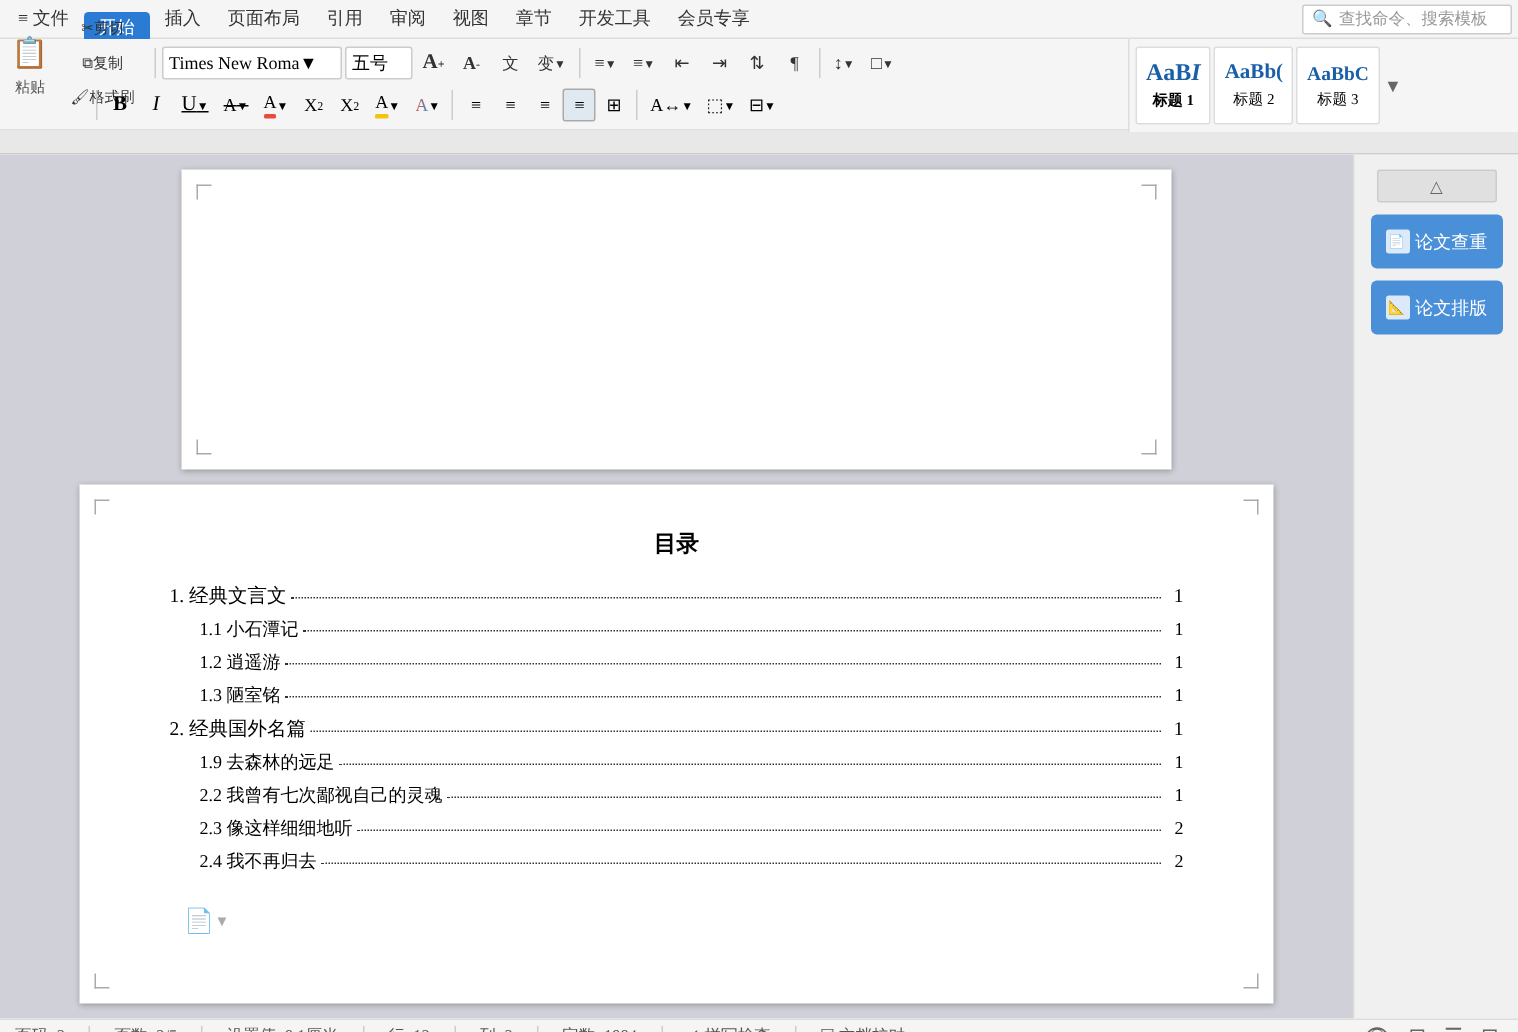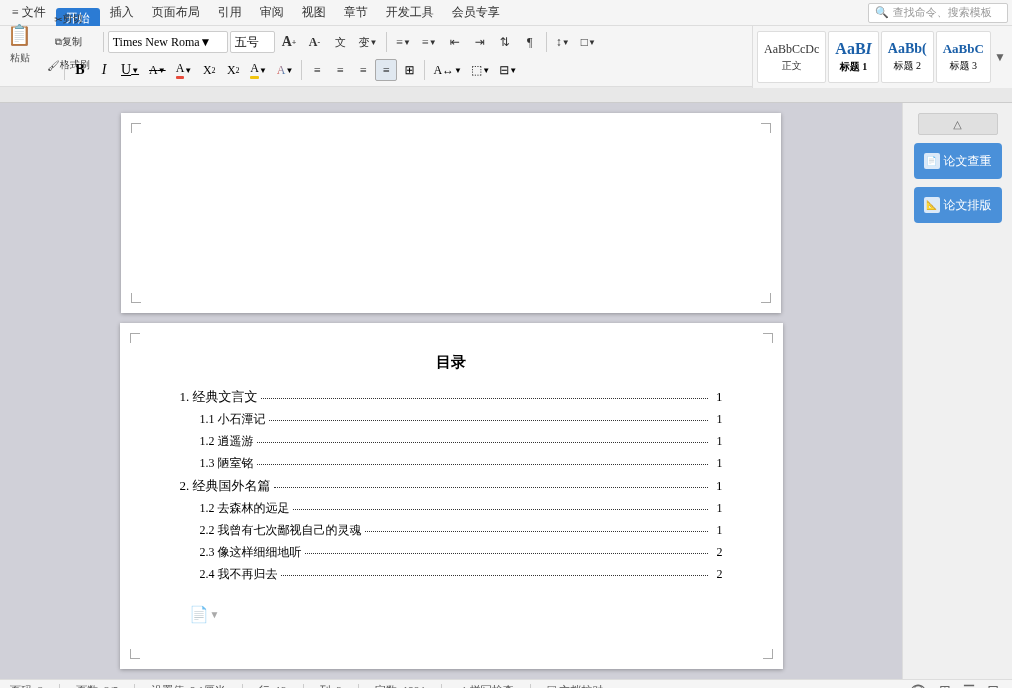--- a/index.html
+++ b/index.html
@@ -182,21 +182,21 @@
     }
 
     .page-separator {
       height: 14px;
       background: #d0d0d8;
       width: 660px;
     }
 
     .page-content {
       background: white;
-      width: 663px;
+      width: 796px;
       padding: 30px 60px 40px 60px;
       box-shadow: 0 1px 4px rgba(0,0,0,0.3);
     }
 
     .page-corner-mark {
       position: absolute;
       width: 10px;
       height: 10px;
       border-color: #aaa;
       border-style: solid;
@@ -458,24 +458,20 @@
     </div>
 
     <div class="tb-separator"></div>
 
     <div class="toolbar-group">
       <div class="tb-btn">↕<span style="font-size:8px">▼</span></div>
       <div class="tb-btn">□<span style="font-size:8px">▼</span></div>
     </div>
 
     <div id="styles-panel">
-      <div class="style-item normal">
-        <div style="font-size:12px;color:#333;">AaBbCcDc</div>
-        <div style="font-size:10px;margin-top:2px;">正文</div>
-      </div>
       <div class="style-item">
         <div class="style-preview-1">AaB<span style="font-style:italic">I</span></div>
         <div style="font-size:10px;margin-top:2px;font-weight:bold;">标题 1</div>
       </div>
       <div class="style-item">
         <div class="style-preview-2">AaBb(</div>
         <div style="font-size:10px;margin-top:2px;">标题 2</div>
       </div>
       <div class="style-item">
         <div class="style-preview-3">AaBbC</div>
@@ -577,21 +573,21 @@
         <span class="toc-label">1.3 陋室铭</span>
         <span class="toc-dots"></span>
         <span class="toc-page">1</span>
       </div>
       <div class="toc-item toc-level1">
         <span class="toc-label">2. 经典国外名篇</span>
         <span class="toc-dots"></span>
         <span class="toc-page">1</span>
       </div>
       <div class="toc-item toc-level2">
-        <span class="toc-label">1.2 去森林的远足</span>
+        <span class="toc-label">1.9 去森林的远足</span>
         <span class="toc-dots"></span>
         <span class="toc-page">1</span>
       </div>
       <div class="toc-item toc-level2">
         <span class="toc-label">2.2 我曾有七次鄙视自己的灵魂</span>
         <span class="toc-dots"></span>
         <span class="toc-page">1</span>
       </div>
       <div class="toc-item toc-level2">
         <span class="toc-label">2.3 像这样细细地听</span>

